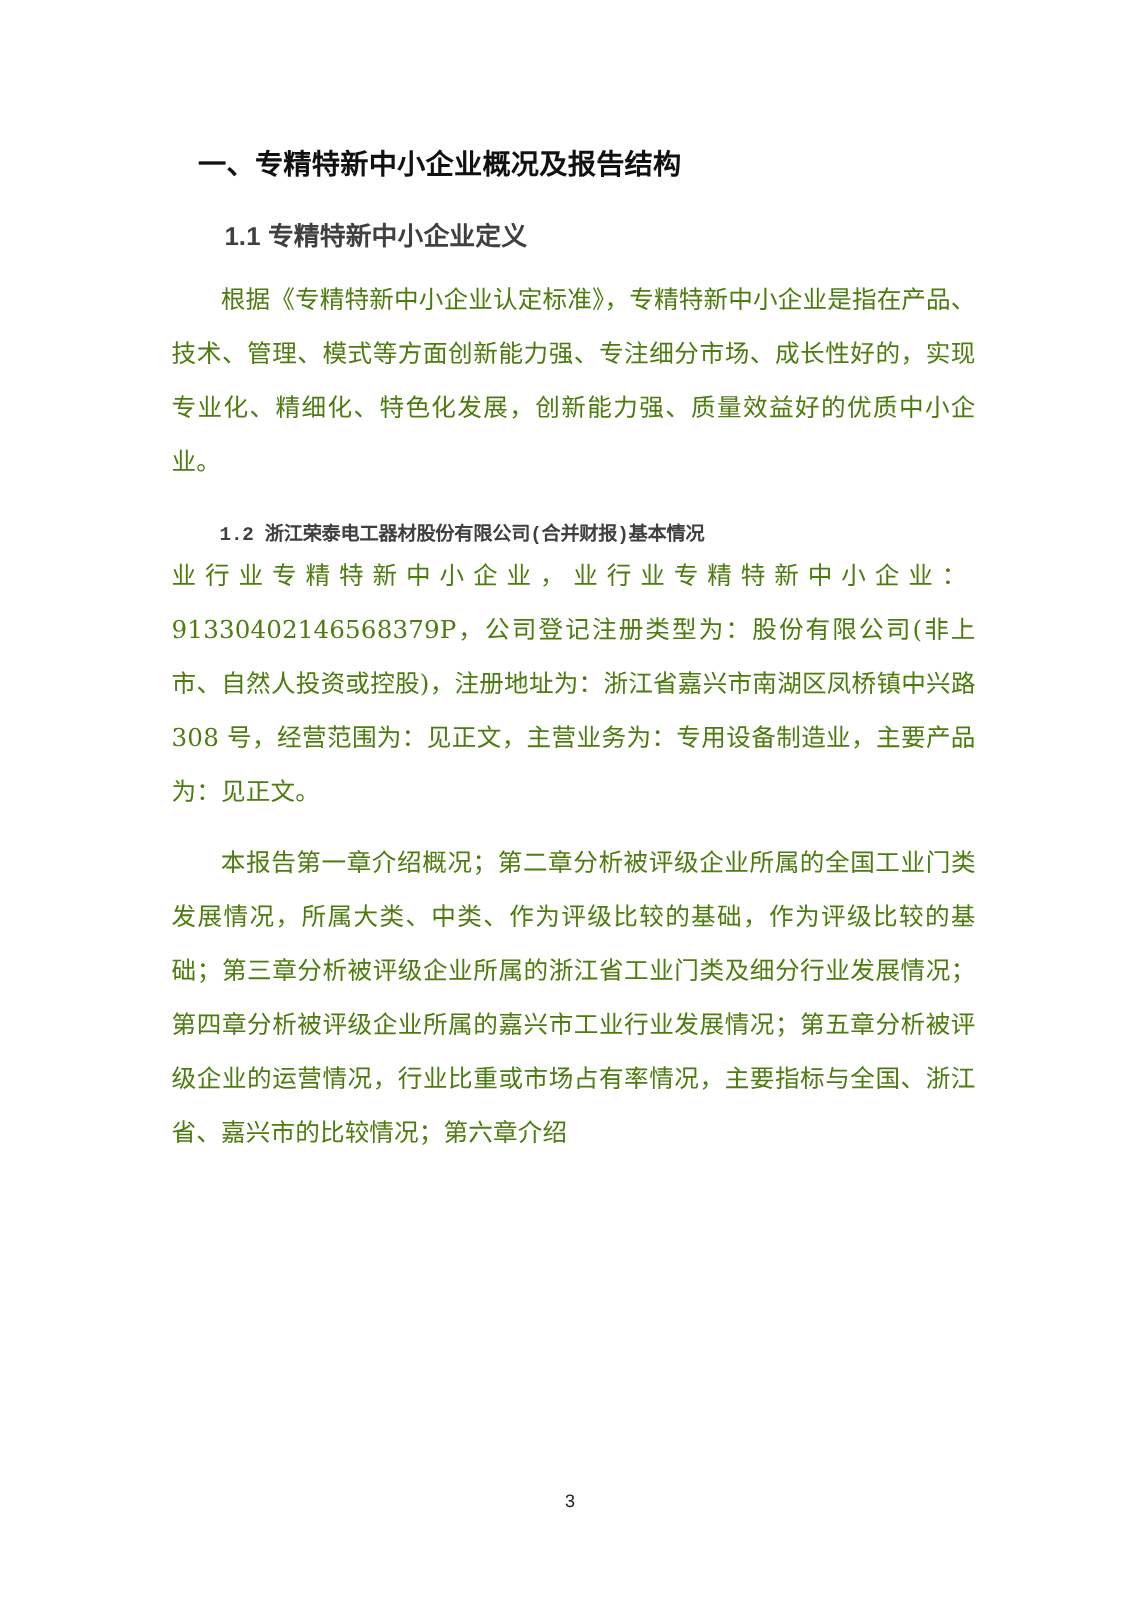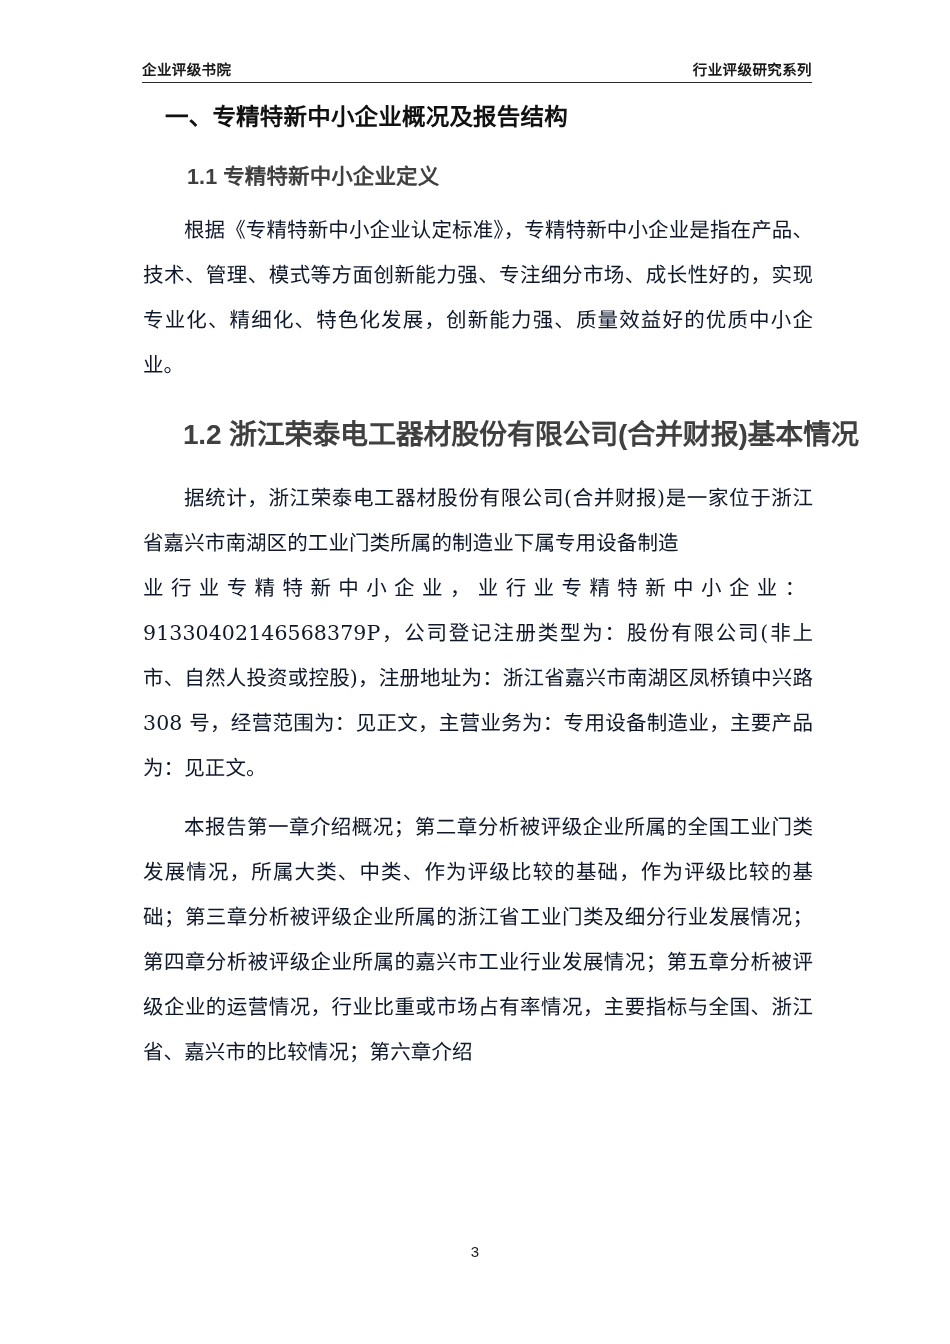--- a/index.html
+++ b/index.html
@@ -40,21 +40,21 @@
     font-weight: 700;
     letter-spacing: 0.4px;
     color: #1a1a1a;
     line-height: 1.2;
     white-space: nowrap;
   }
 
   
   .content {
     position: absolute;
-    top: 88px;
+    top: 108px;
     left: 143px;
     width: 670px;
   }
 
   h1.chapter-title {
     font-family: "Liberation Sans", "DejaVu Sans", sans-serif;
     font-size: 23.5px;
     font-weight: 700;
     letter-spacing: 0.2px;
     margin: 0;
@@ -70,33 +70,34 @@
     font-weight: 700;
     letter-spacing: 0.1px;
     margin: 0;
     padding: 26px 0 0 44px;
     line-height: 1.5;
     color: #404040;
     white-space: nowrap;
   }
   h2.section-title.tight {
     padding-left: 40px;
-    font-size: 28px;
+    font-size: 16px;
     letter-spacing: -0.2px;
+    font-family: Liberation Mono, monospace;
   }
 
   p.body-text {
     font-size: 20.5px;
     line-height: 45px;
     margin: 0;
     padding: 14px 0 0 0;
     text-align: justify;
     text-justify: inter-character;
     text-indent: 2em;
-    color: #0f172a;
+    color: #4d7c0f;
     letter-spacing: 0.1px;
   }
   p.body-text.gap-large { padding-top: 20px; }
 
   
   .tracked-line {
     display: block;
     text-indent: 0;
     letter-spacing: 7.4px;
   }
@@ -115,36 +116,31 @@
     font-family: "Liberation Sans", "DejaVu Sans", sans-serif;
     font-size: 15px;
     color: #222222;
   }
 </style>
 </head>
 <body>
 
 <div class="page">
 
-  <div class="doc-header">
-    <span class="hdr-text">企业评级书院</span>
-    <span class="hdr-text">行业评级研究系列</span>
-  </div>
 
   <div class="content">
 
     <h1 class="chapter-title">一、专精特新中小企业概况及报告结构</h1>
 
     <h2 class="section-title">1.1  专精特新中小企业定义</h2>
 
     <p class="body-text">根据《专精特新中小企业认定标准》，专精特新中小企业是指在产品、技术、管理、模式等方面创新能力强、专注细分市场、成长性好的，实现专业化、精细化、特色化发展，创新能力强、质量效益好的优质中小企业。</p>
 
     <h2 class="section-title tight">1.2  浙江荣泰电工器材股份有限公司(合并财报)基本情况</h2>
 
-    <p class="body-text gap-large">据统计，浙江荣泰电工器材股份有限公司(合并财报)是一家位于浙江省嘉兴市南湖区的工业门类所属的制造业下属专用设备制造</p>
 
     <p class="body-text" style="padding-top:0;">
       <span class="tracked-line">业行业专精特新中小企业，业行业专精特新中小企业：</span>
       <span class="code-text">91330402146568379P，公司登记注册类型为：股份有限公司(非上市、自然人投资或控股)，注册地址为：浙江省嘉兴市南湖区凤桥镇中兴路 308 号，经营范围为：见正文，主营业务为：专用设备制造业，主要产品为：见正文。</span>
     </p>
 
 
     <p class="body-text">本报告第一章介绍概况；第二章分析被评级企业所属的全国工业门类发展情况，所属大类、中类、作为评级比较的基础，作为评级比较的基础；第三章分析被评级企业所属的浙江省工业门类及细分行业发展情况；第四章分析被评级企业所属的嘉兴市工业行业发展情况；第五章分析被评级企业的运营情况，行业比重或市场占有率情况，主要指标与全国、浙江省、嘉兴市的比较情况；第六章介绍</p>
 
   </div>

